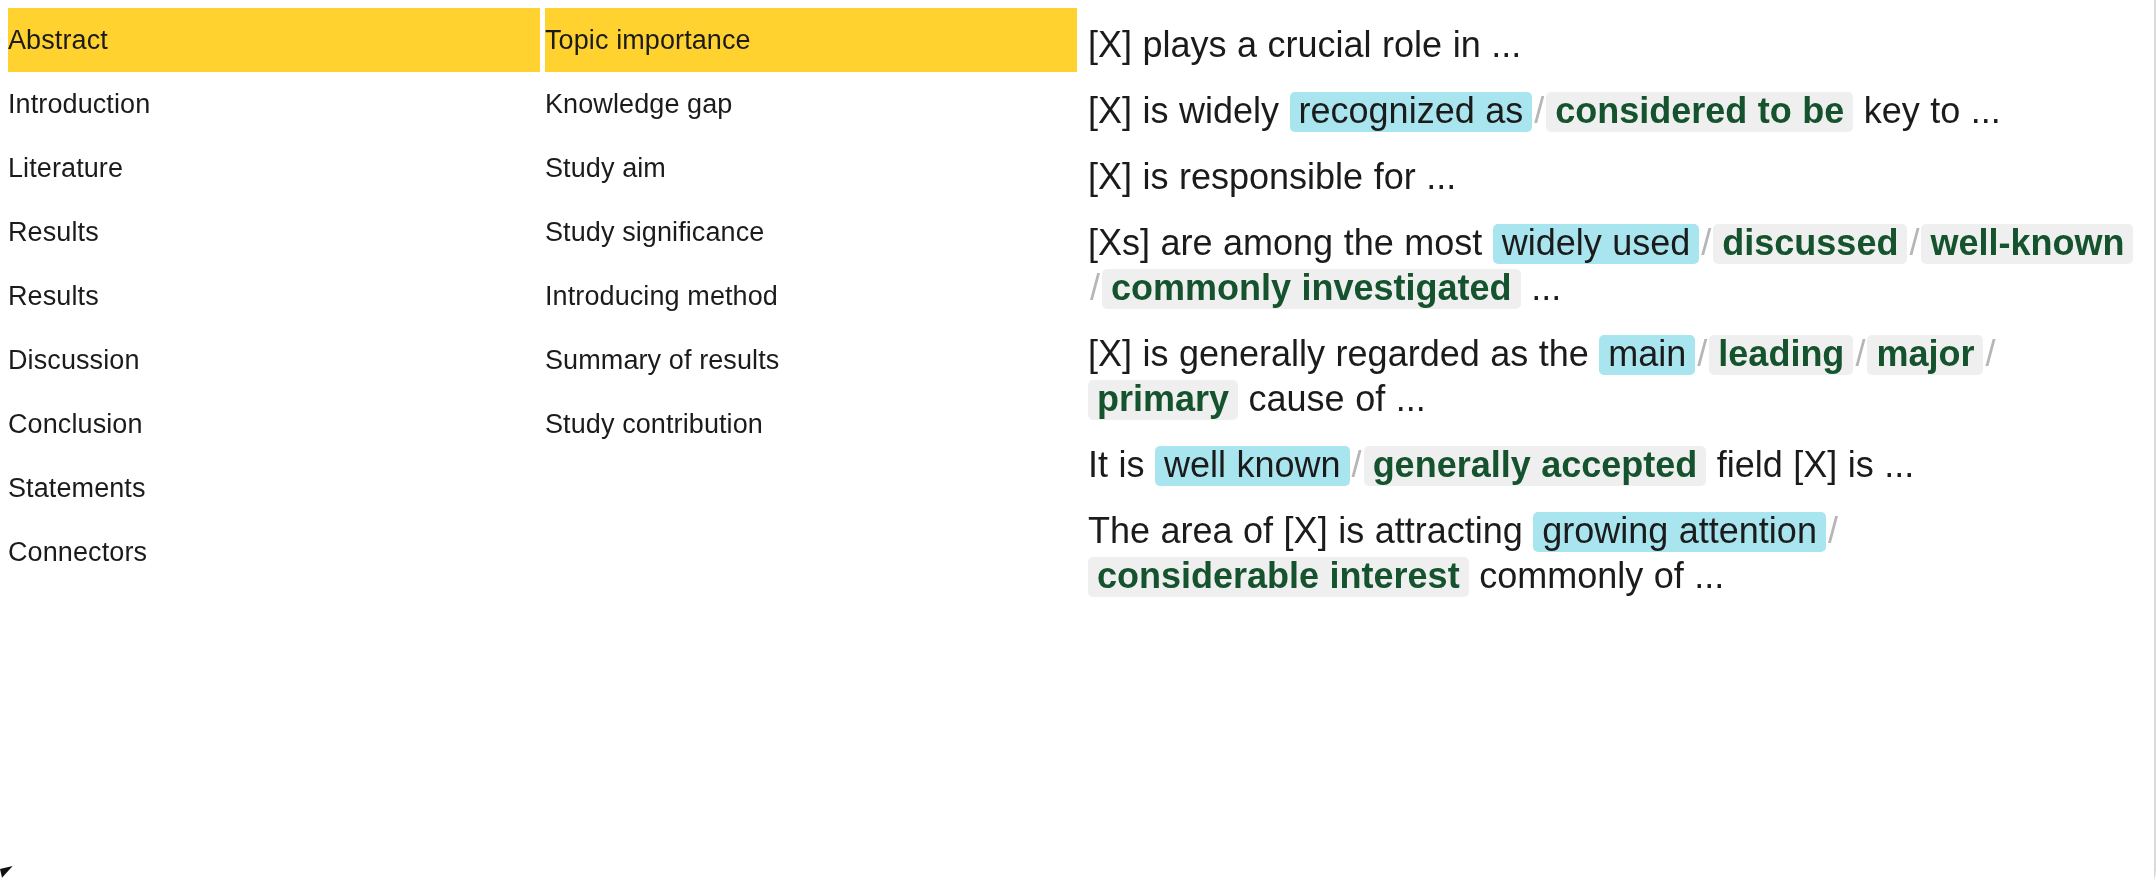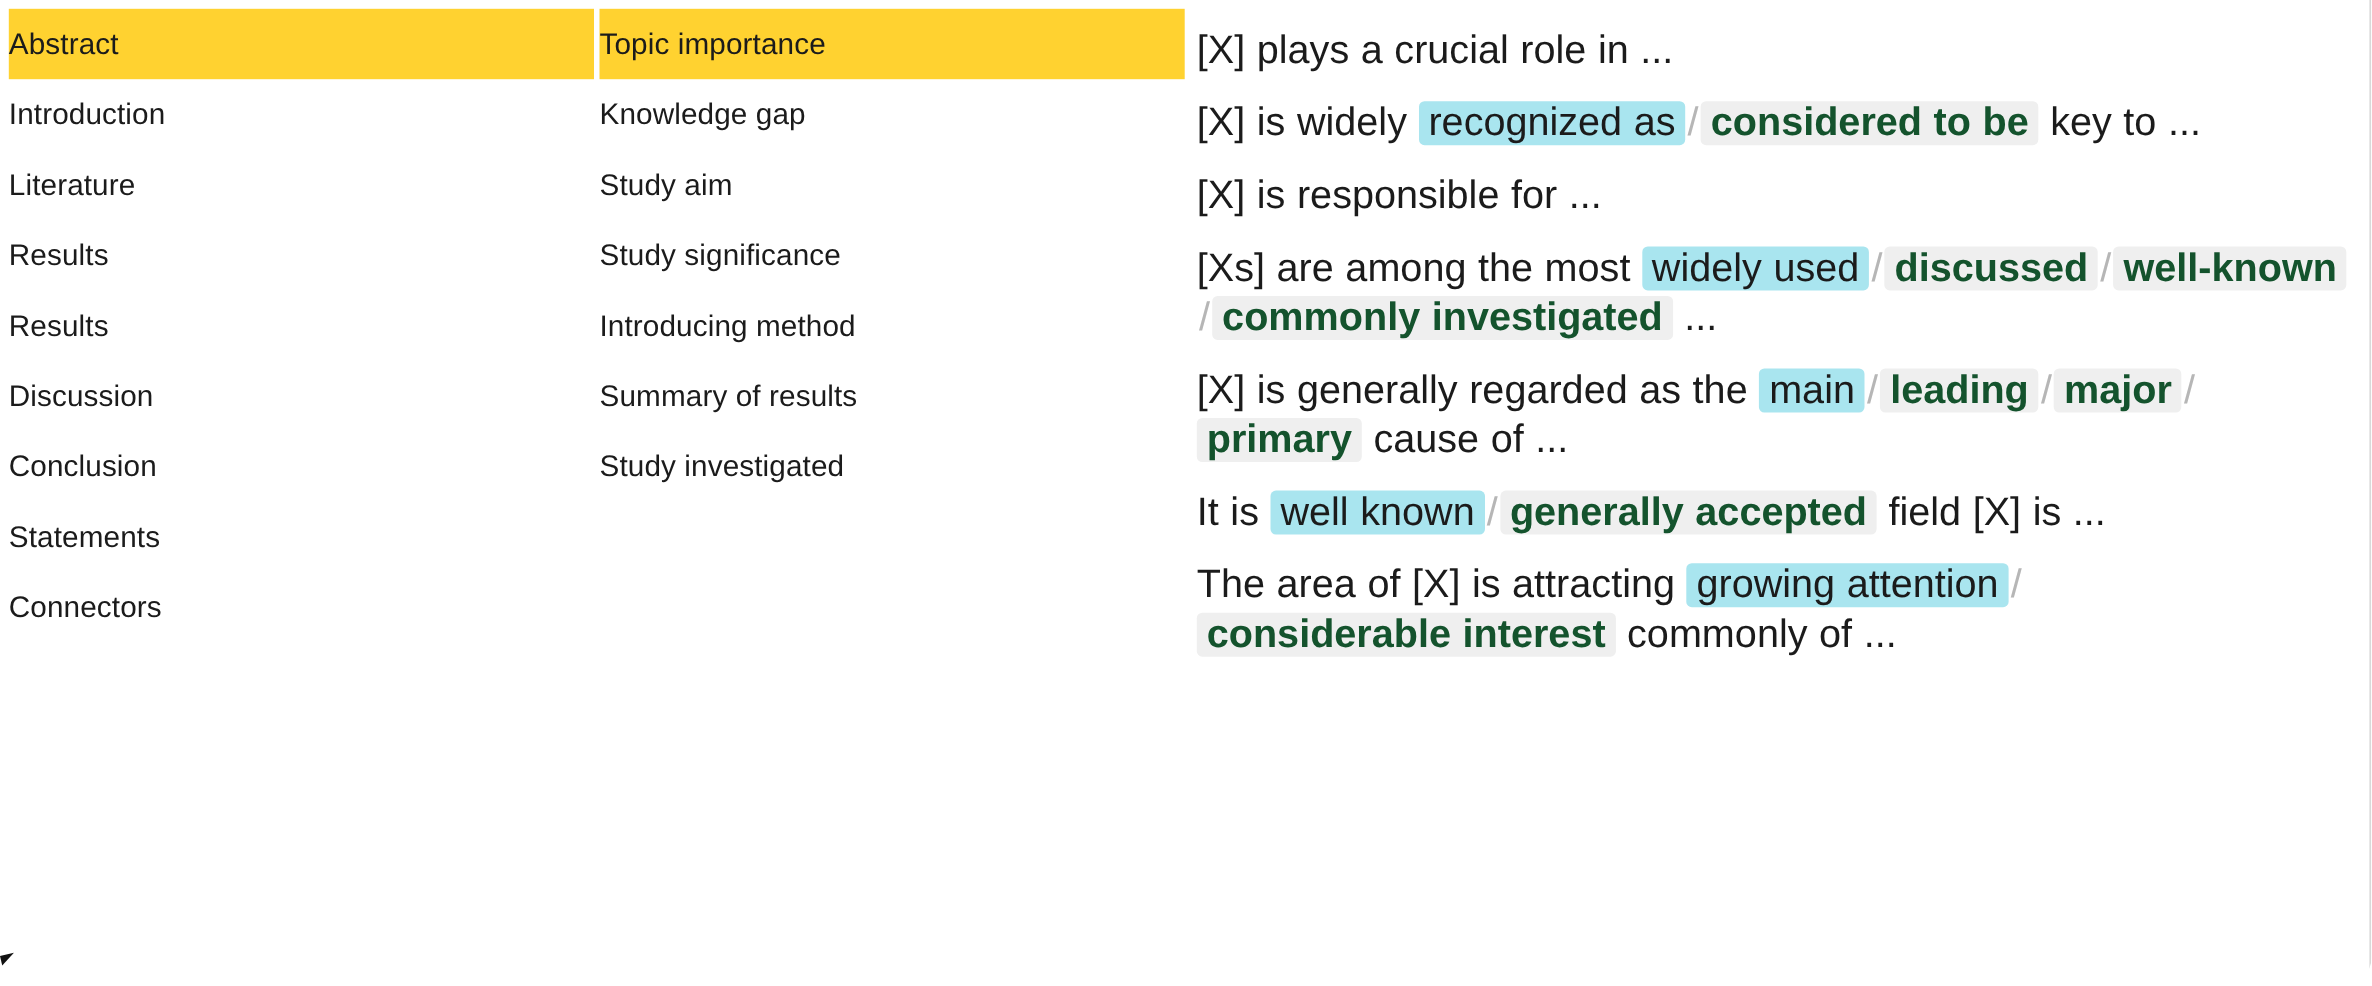--- a/index.html
+++ b/index.html
@@ -168,21 +168,21 @@
         <div class="nav-item">
           <span>Study significance</span>
         </div>
         <div class="nav-item">
           <span>Introducing method</span>
         </div>
         <div class="nav-item">
           <span>Summary of results</span>
         </div>
         <div class="nav-item">
-          <span>Study investigated</span>
+          <span>Study contribution</span>
         </div>
       </div>
 
   </div>
 
   <div id="phrase-panel">
       <div class="phrase-row"><span>[X] plays a crucial role in ...</span></div>
       <div class="phrase-row"><span>[X] is widely </span><span class="chip primary">recognized as</span><span class="sep">/</span><span class="chip alt">considered to be</span><span> key to ...</span></div>
       <div class="phrase-row"><span>[X] is responsible for ...</span></div>
       <div class="phrase-row"><span>[Xs] are among the most </span><span class="chip primary">widely used</span><span class="sep">/</span><span class="chip alt">discussed</span><span class="sep">/</span><span class="chip alt">well-known</span><span class="sep">/</span><span class="chip alt">commonly investigated</span><span> ...</span></div>

